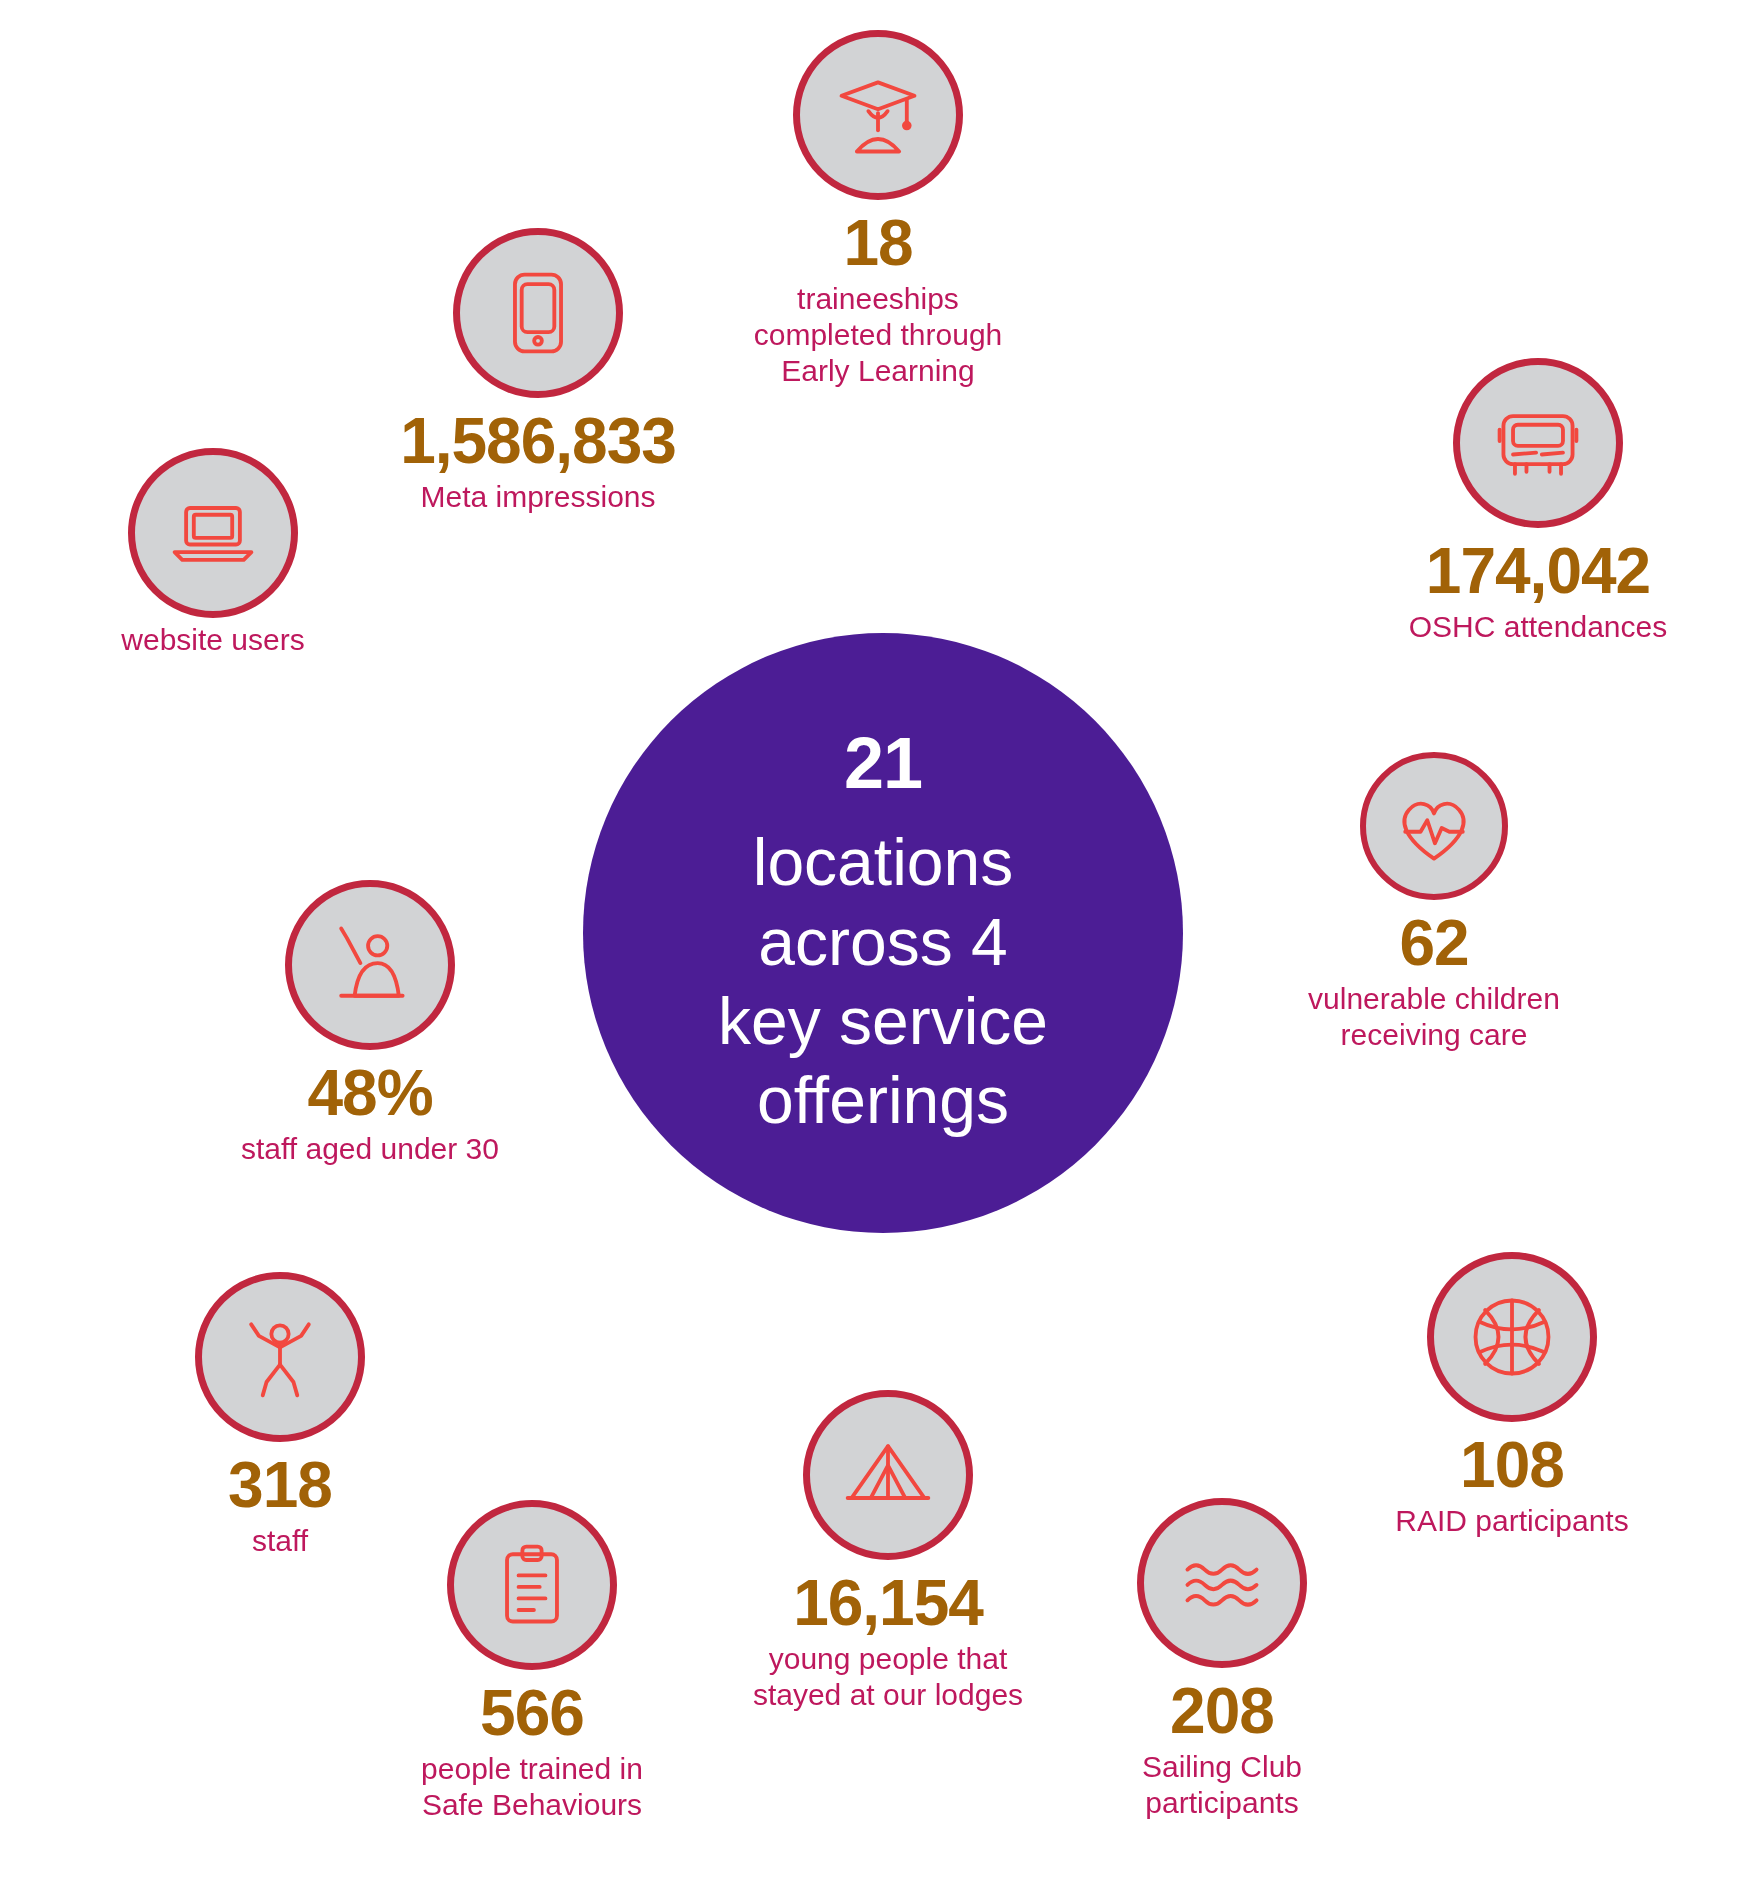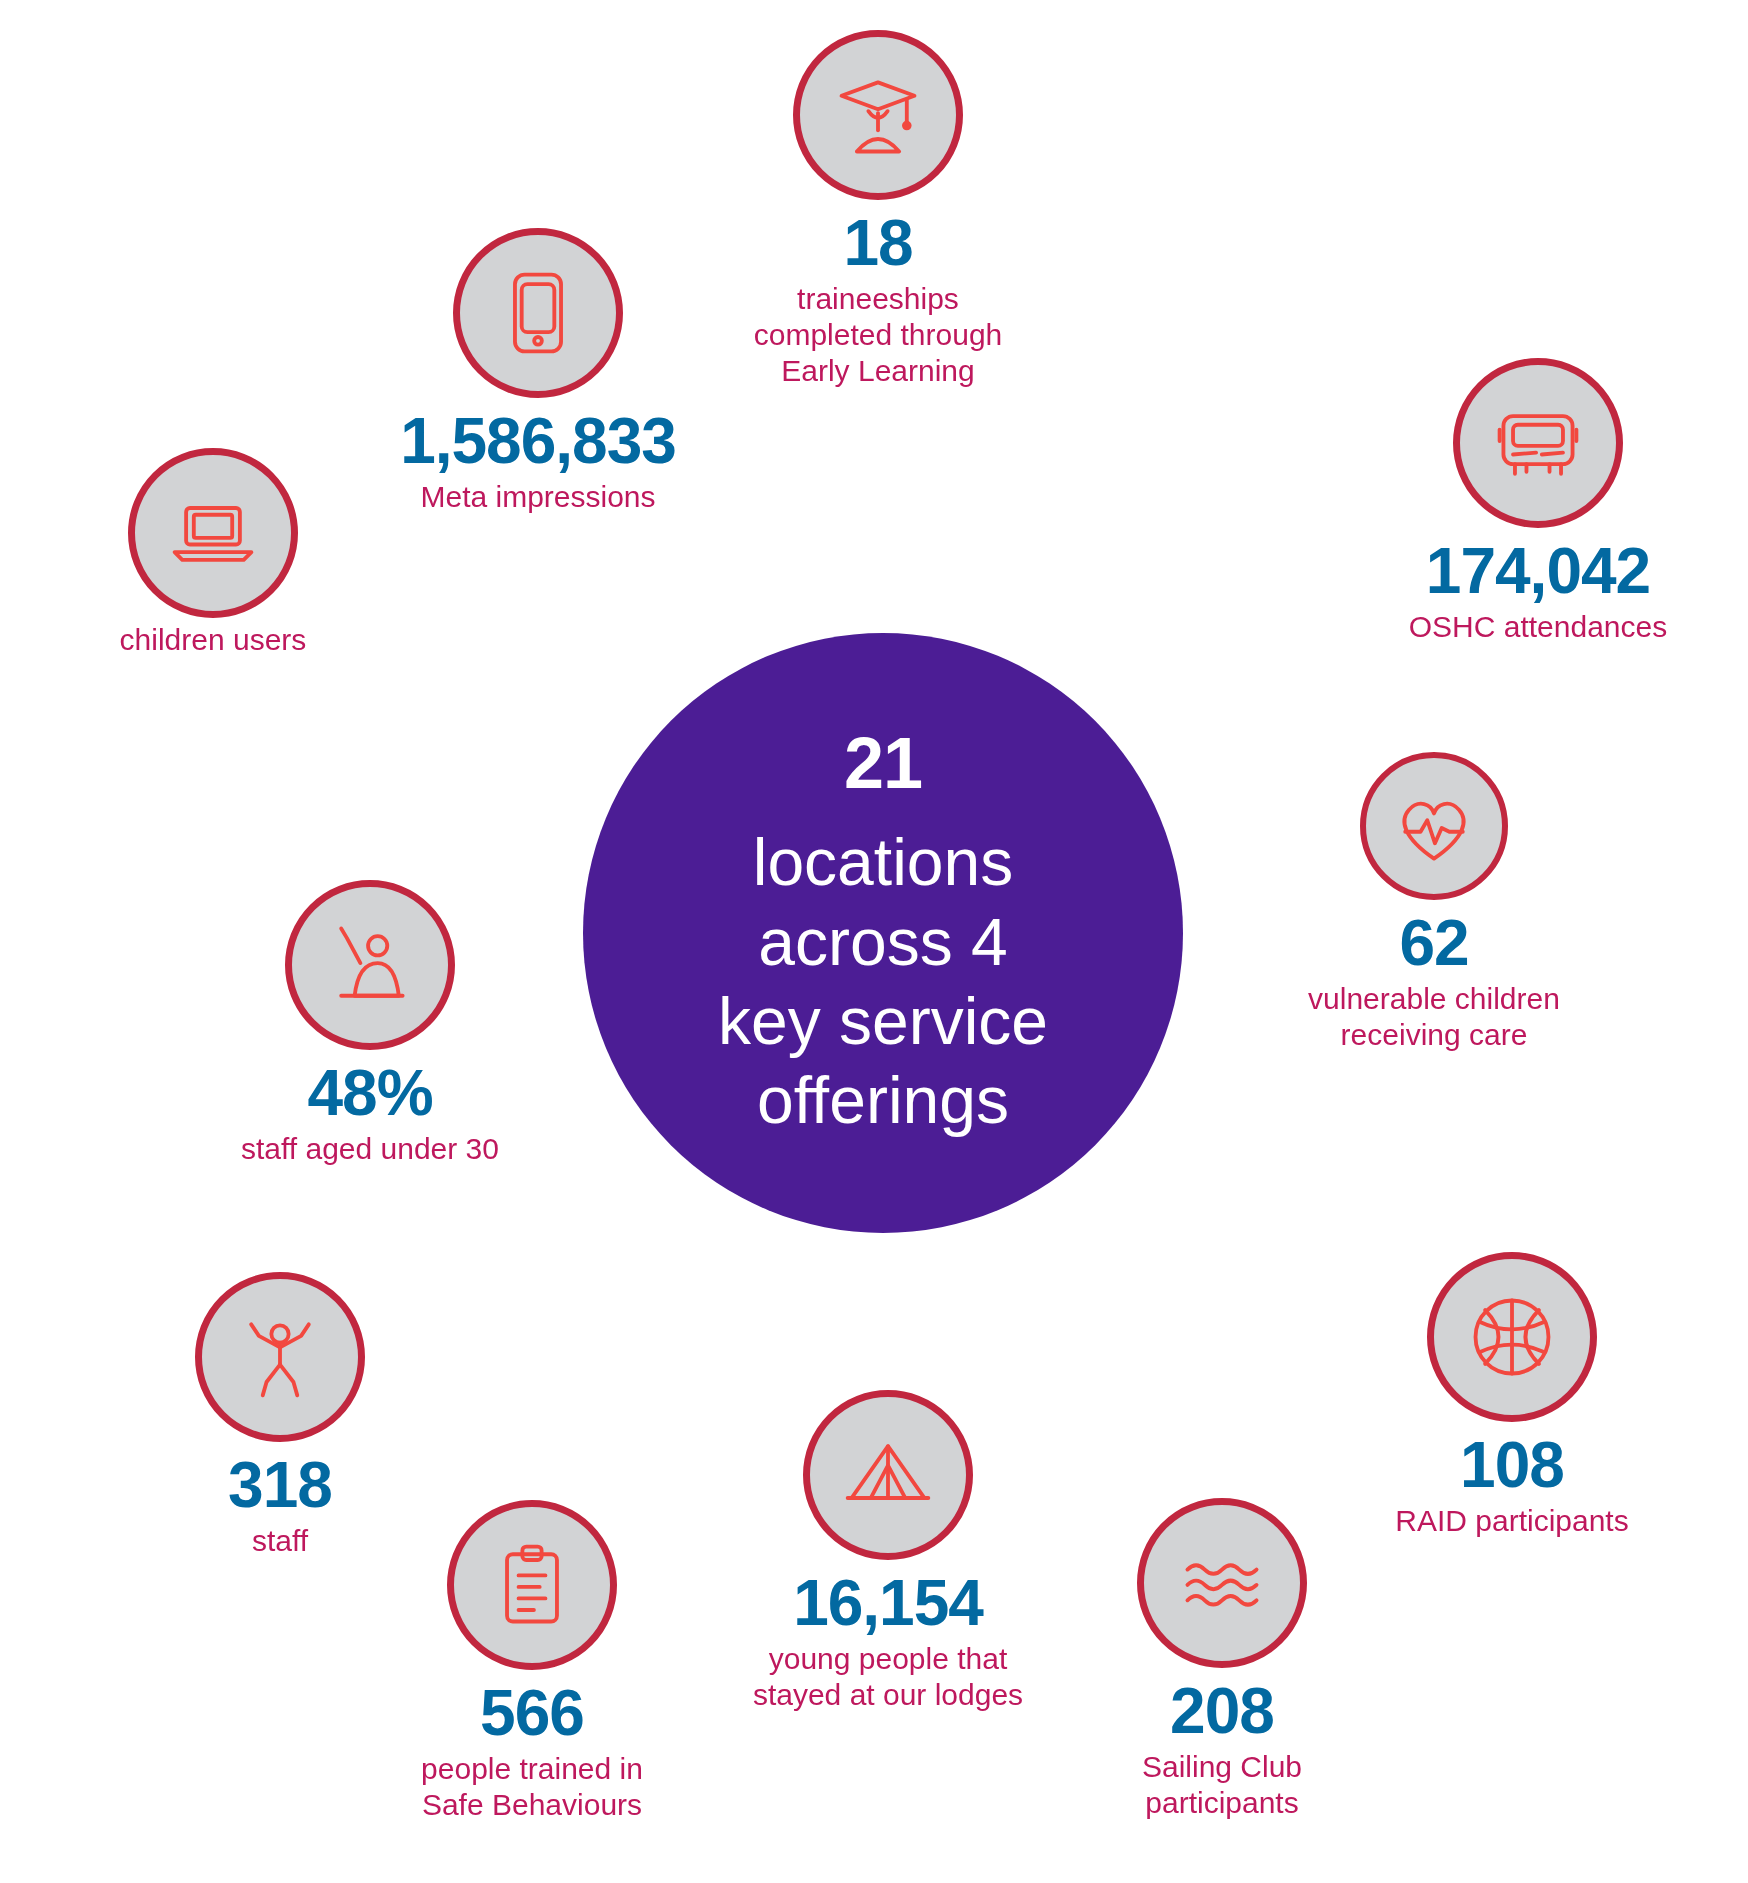--- a/index.html
+++ b/index.html
@@ -77,21 +77,21 @@
     border-width: 6px;
   }
   .badge svg {
     width: 96px;
     height: 96px;
     display: block;
   }
   .stat-number {
     font-size: 56px;
     font-weight: bold;
-    color: #0369a1;
+    color: #a16207;
     line-height: 1.05;
     margin-top: 10px;
     letter-spacing: -1px;
   }
   .stat-number.big {
     font-size: 64px;
   }
   .stat-label {
     font-size: 27px;
     color: #be185d;
@@ -170,21 +170,21 @@
   <div class="stat" style="left:213px; top:448px;">
     <div class="badge">
       <svg viewBox="0 0 100 100">
         <g fill="none" stroke="#f2483f" stroke-width="4" stroke-linecap="round" stroke-linejoin="round">
           <rect x="22" y="24" width="56" height="38" rx="4"></rect>
           <rect x="30" y="31" width="40" height="24" rx="2"></rect>
           <path d="M10 70 L90 70 L82 78 L18 78 Z"></path>
         </g>
       </svg>
     </div>
-    <div class="stat-label lg">children users</div>
+    <div class="stat-label lg">website users</div>
   </div>
 
   <div class="stat" style="left:1434px; top:752px;">
     <div class="badge small">
       <svg viewBox="0 0 100 100">
         <g fill="none" stroke="#f2483f" stroke-width="4" stroke-linecap="round" stroke-linejoin="round">
           <path d="M50 84 C18 62 14 44 24 33 C34 22 47 27 50 37 C53 27 66 22 76 33 C86 44 82 62 50 84 Z"></path>
           <path d="M20 56 L36 56 L43 44 L51 68 L58 52 L66 56 L80 56"></path>
         </g>
       </svg>

